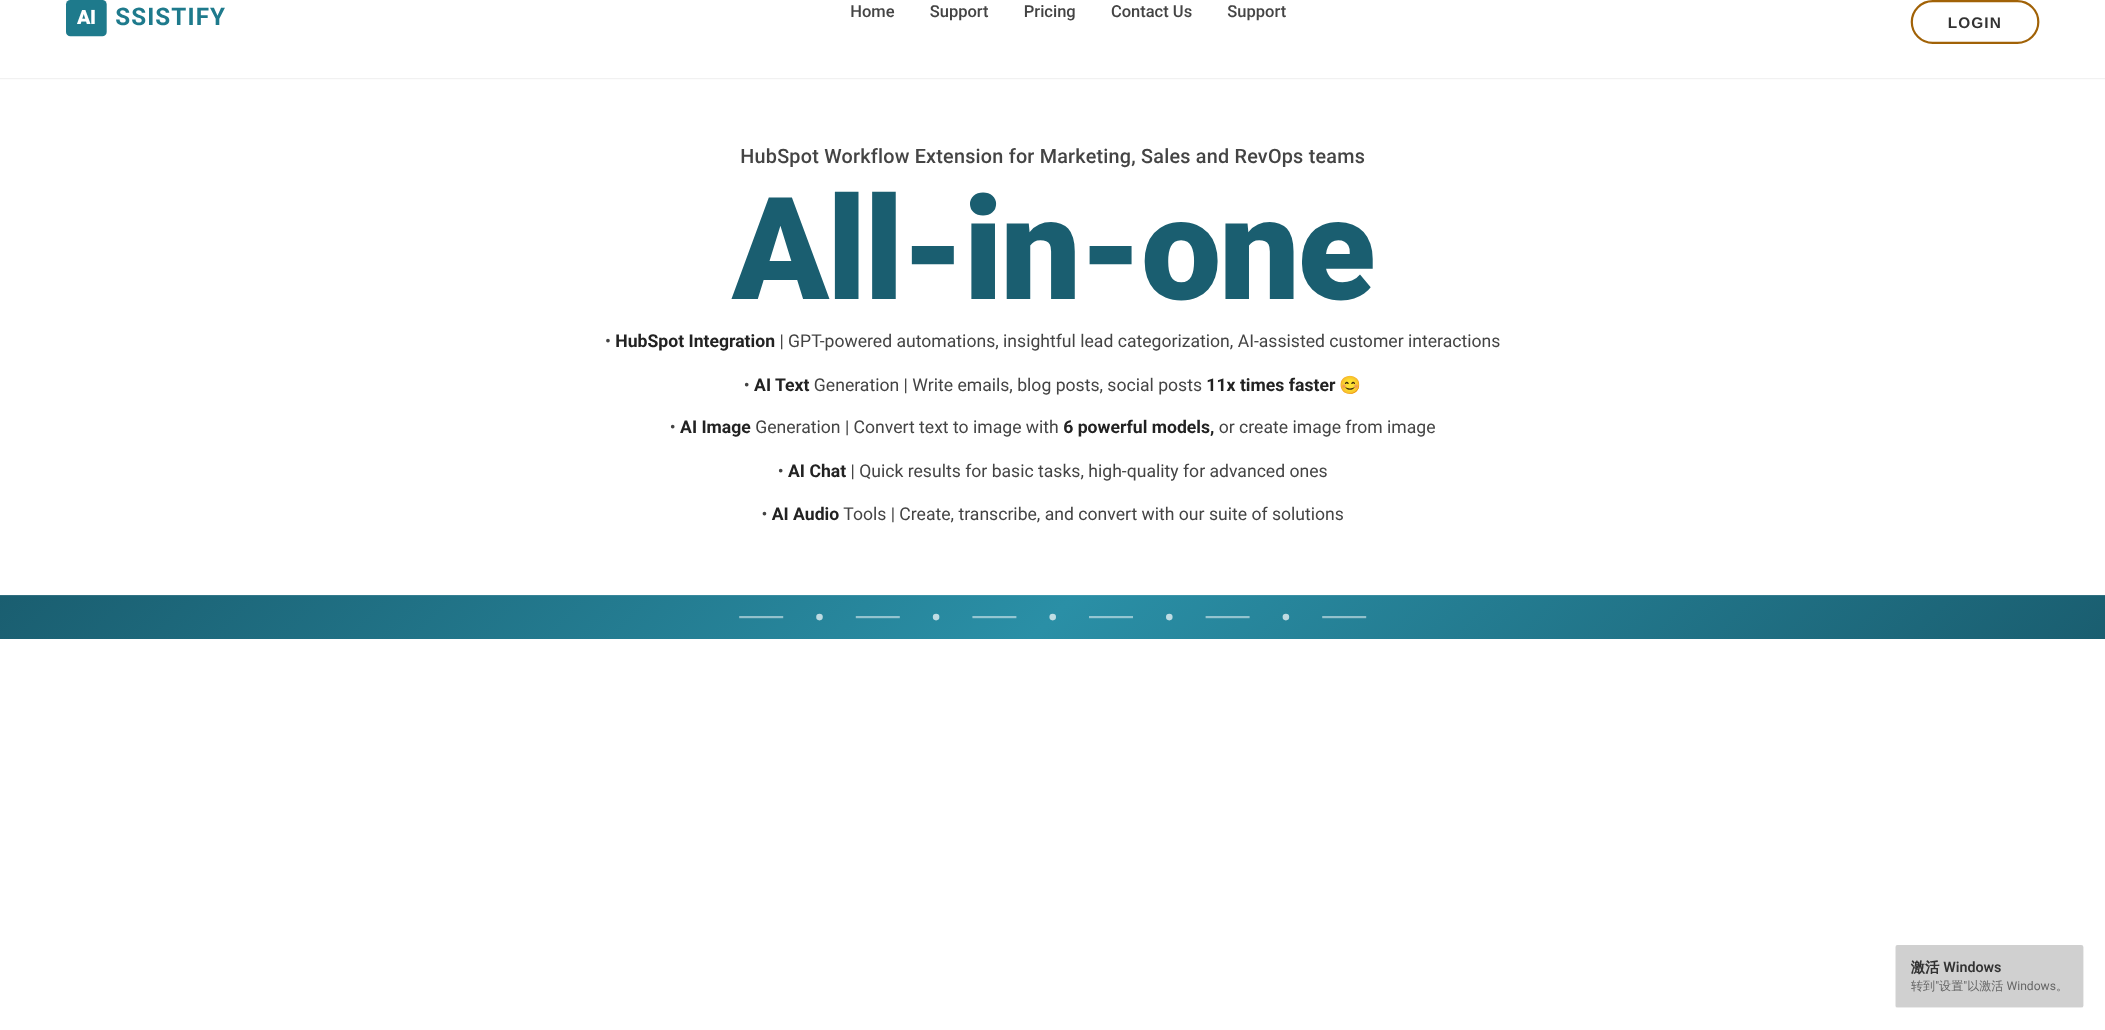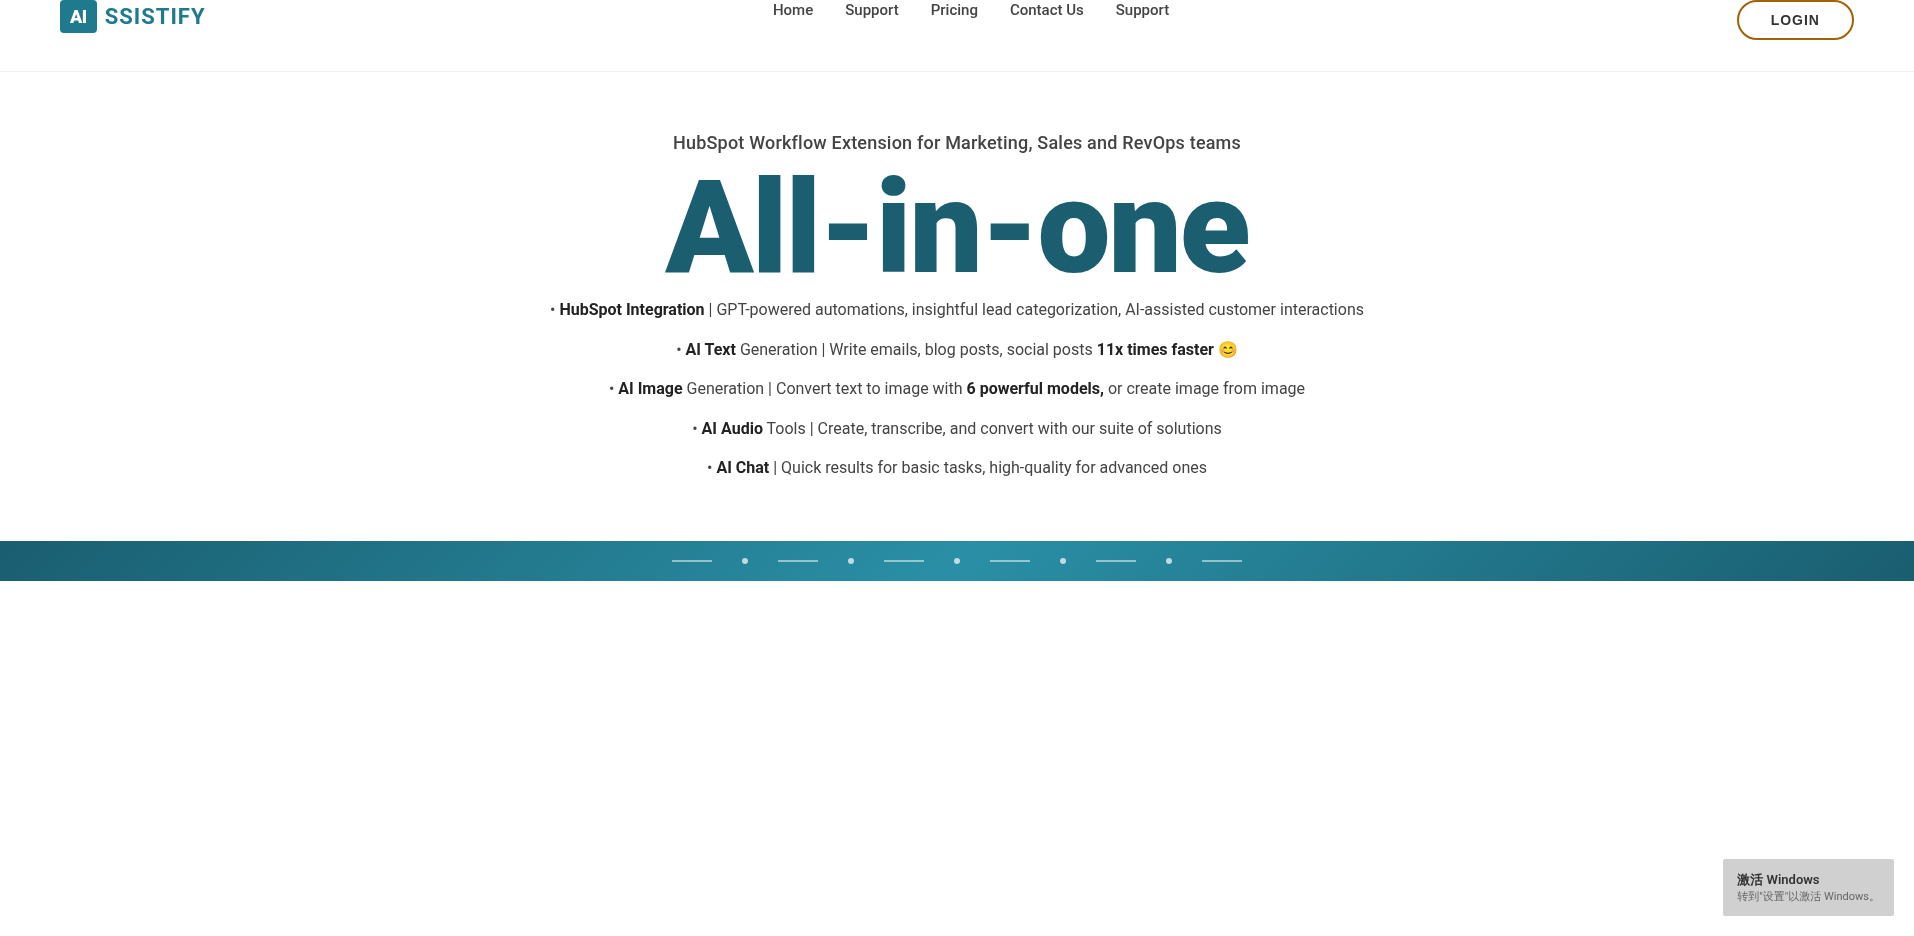--- a/index.html
+++ b/index.html
@@ -247,28 +247,28 @@
     <p class="feature-line">
       <span>• </span>
       <strong>AI Image</strong>
       <span> Generation | Convert text to image with </span>
       <strong>6 powerful models,</strong>
       <span> or create image from image</span>
     </p>
 
     <p class="feature-line">
       <span>• </span>
+      <strong>AI Chat</strong>
+      <span> | Quick results for basic tasks, high-quality for advanced ones</span>
+    </p>
+
+    <p class="feature-line">
+      <span>• </span>
       <strong>AI Audio</strong>
       <span> Tools | Create, transcribe, and convert with our suite of solutions</span>
-    </p>
-
-    <p class="feature-line">
-      <span>• </span>
-      <strong>AI Chat</strong>
-      <span> | Quick results for basic tasks, high-quality for advanced ones</span>
     </p>
   </div>
 </section>
 
 <div class="bottom-strip">
   <div class="strip-dots">
     <div class="strip-line"></div>
     <div class="strip-dot"></div>
     <div class="strip-line"></div>
     <div class="strip-dot"></div>

